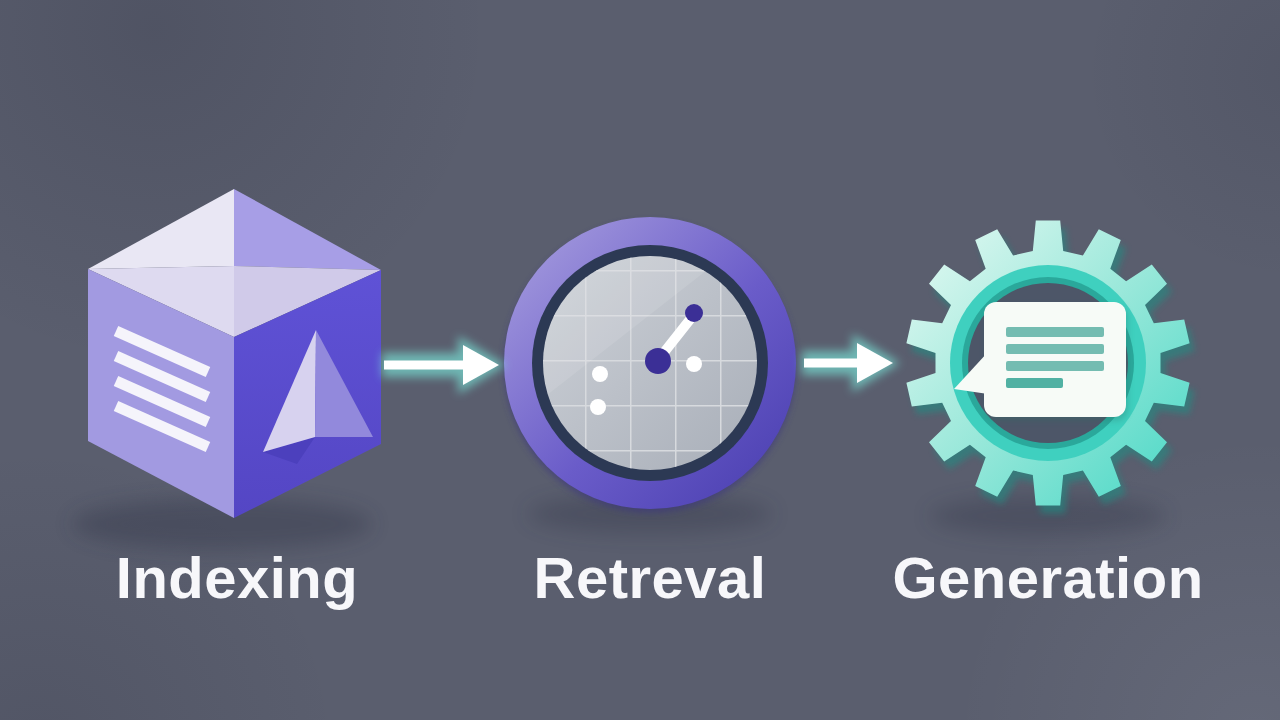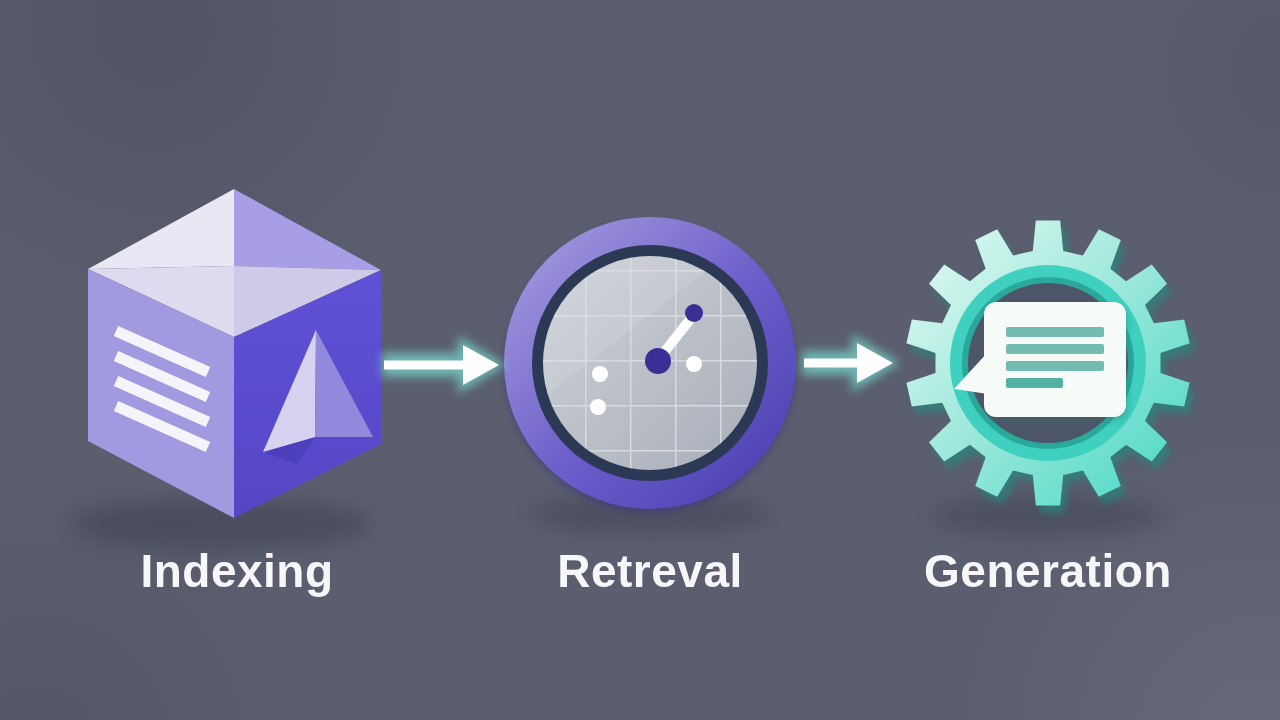--- a/index.html
+++ b/index.html
@@ -9,21 +9,21 @@
     background:
       radial-gradient(circle 480px at 12% 4%,  rgba(26,28,44,.16), rgba(26,28,44,0) 70%),
       radial-gradient(circle 430px at 3% 104%, rgba(26,28,44,.13), rgba(26,28,44,0) 70%),
       radial-gradient(circle 300px at 101% 10%,rgba(26,28,44,.10), rgba(26,28,44,0) 70%),
       radial-gradient(circle 430px at 98% 102%,rgba(235,240,255,.07),rgba(235,240,255,0) 70%),
       #5a5e6e;
   }
   .scene{position:absolute;inset:0;}
   .stage-label{
     position:absolute;top:544px;width:420px;text-align:center;
-    color:#f7f7fa;font-weight:700;font-size:46px;letter-spacing:.5px;
+    color:#f7f7fa;font-weight:700;font-size:58px;letter-spacing:.5px;
   }
   #label-indexing{left:27px;}
   #label-retreval{left:440px;}
   #label-generation{left:838px;}
 </style>
 </head>
 <body>
 
 <div class="canvas">
 

